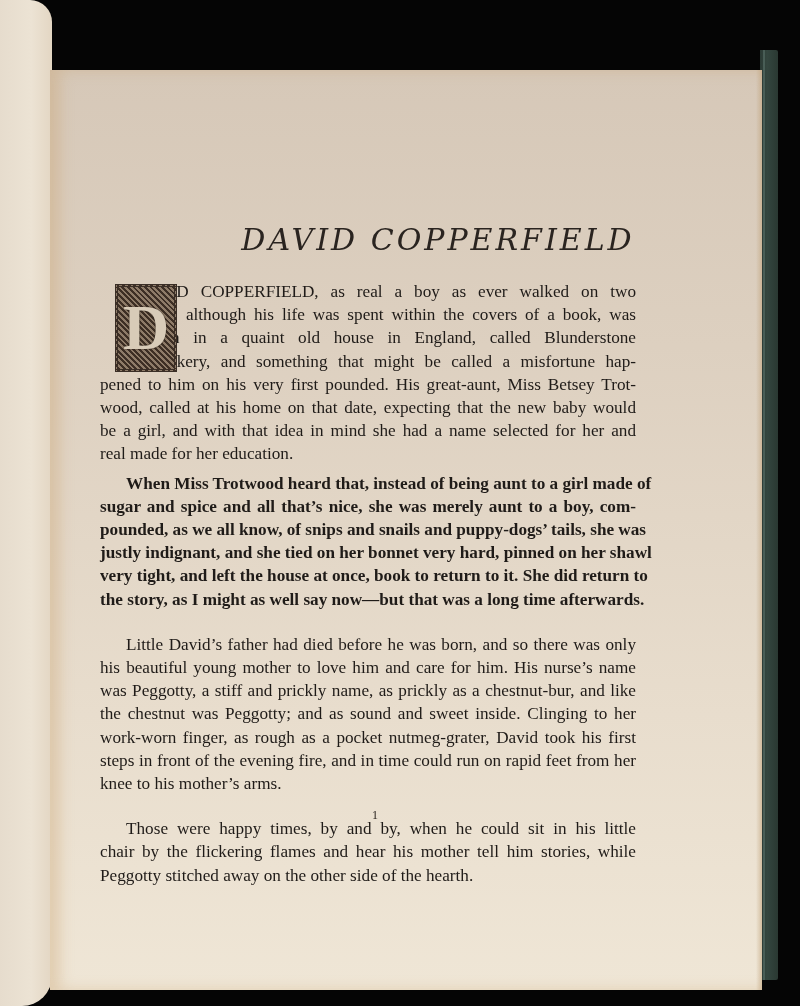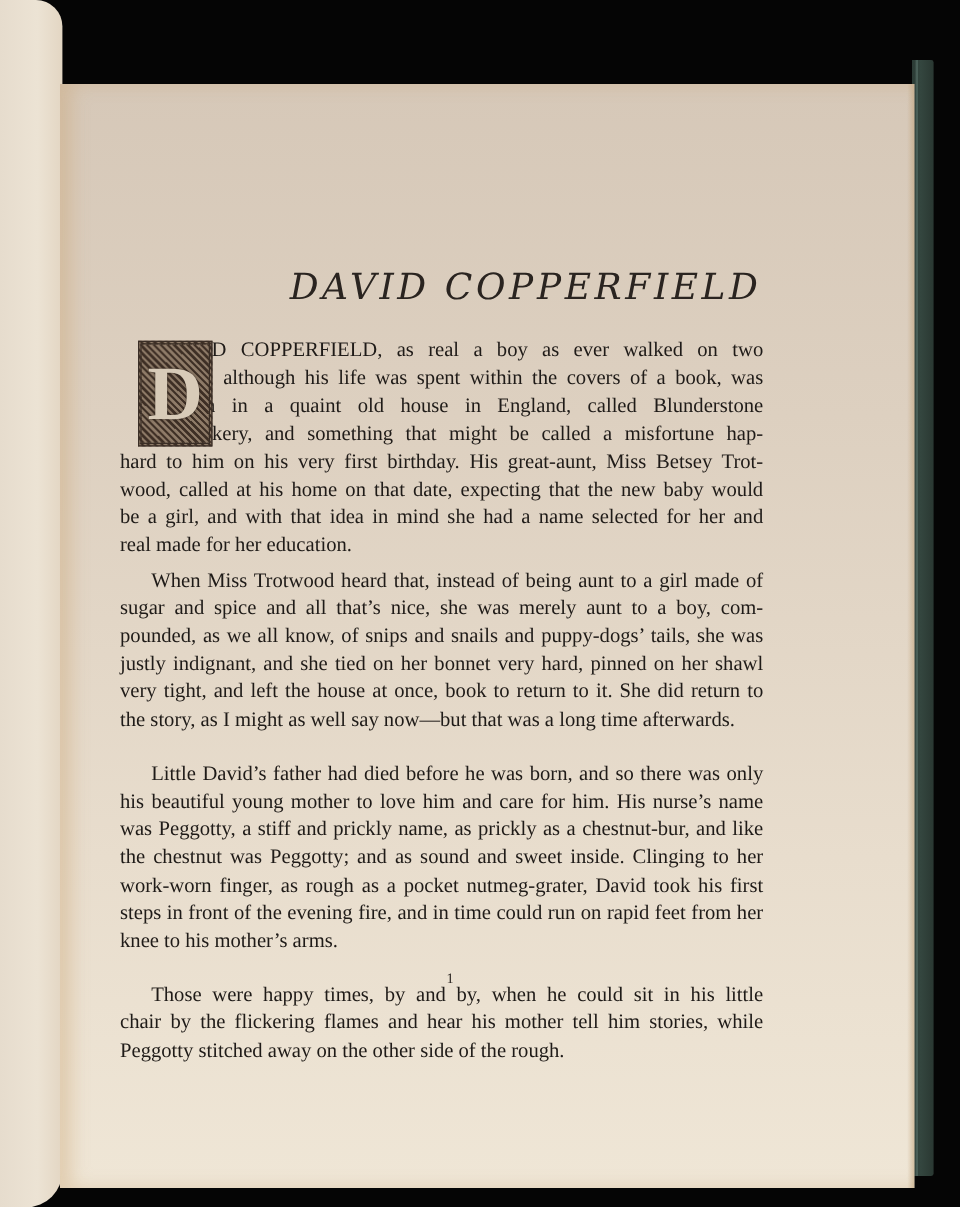--- a/index.html
+++ b/index.html
@@ -80,42 +80,42 @@
 
 <div class="title">DAVID COPPERFIELD</div>
 
 <div class="body-text">
   <div class="para first-para" style="position:relative;">
     <div class="dropcap">D</div>
     <span class="line drop" style="padding-left:0;margin-left:0;">AVID COPPERFIELD, as real a boy as ever walked on two</span>
     <span class="line drop" style="padding-left:0;">feet, although his life was spent within the covers of a book, was</span>
     <span class="line drop" style="padding-left:0;">born in a quaint old house in England, called Blunderstone</span>
     <span class="line drop" style="padding-left:0;">Rookery, and something that might be called a misfortune hap-</span>
-    <span class="line" style="margin-left:-48px;width:536px;">hard to him on his very first birthday. His great-aunt, Miss Betsey Trot-</span>
+    <span class="line" style="margin-left:-48px;width:536px;">pened to him on his very first pounded. His great-aunt, Miss Betsey Trot-</span>
     <span class="line" style="margin-left:-48px;width:536px;">wood, called at his home on that date, expecting that the new baby would</span>
     <span class="line" style="margin-left:-48px;width:536px;">be a girl, and with that idea in mind she had a name selected for her and</span>
     <span class="line last" style="margin-left:-48px;width:536px;">real made for her education.</span>
   </div>
-  <div class="para" style="margin-top:6px;margin-left:-48px;width:536px;">
+  <div class="para" style="margin-top:6px;margin-left:-48px;width:536px;font-weight:bold;">
     <span class="line" style="padding-left:26px;">When Miss Trotwood heard that, instead of being aunt to a girl made of</span>
     <span class="line">sugar and spice and all that’s nice, she was merely aunt to a boy, com-</span>
     <span class="line">pounded, as we all know, of snips and snails and puppy-dogs’ tails, she was</span>
     <span class="line">justly indignant, and she tied on her bonnet very hard, pinned on her shawl</span>
     <span class="line">very tight, and left the house at once, book to return to it. She did return to</span>
     <span class="line last">the story, as I might as well say now—but that was a long time afterwards.</span>
   </div>
   <div class="para" style="margin-top:22px;margin-left:-48px;width:536px;">
     <span class="line" style="padding-left:26px;">Little David’s father had died before he was born, and so there was only</span>
     <span class="line">his beautiful young mother to love him and care for him. His nurse’s name</span>
     <span class="line">was Peggotty, a stiff and prickly name, as prickly as a chestnut-bur, and like</span>
     <span class="line">the chestnut was Peggotty; and as sound and sweet inside. Clinging to her</span>
     <span class="line">work-worn finger, as rough as a pocket nutmeg-grater, David took his first</span>
     <span class="line">steps in front of the evening fire, and in time could run on rapid feet from her</span>
     <span class="line last">knee to his mother’s arms.</span>
   </div>
   <div class="para" style="margin-top:22px;margin-left:-48px;width:536px;">
     <span class="line" style="padding-left:26px;">Those were happy times, by and by, when he could sit in his little</span>
     <span class="line">chair by the flickering flames and hear his mother tell him stories, while</span>
-    <span class="line last">Peggotty stitched away on the other side of the rough.</span>
+    <span class="line last">Peggotty stitched away on the other side of the hearth.</span>
   </div>
 </div>
 
 <div class="page-number">1</div>
 
 </body></html>

